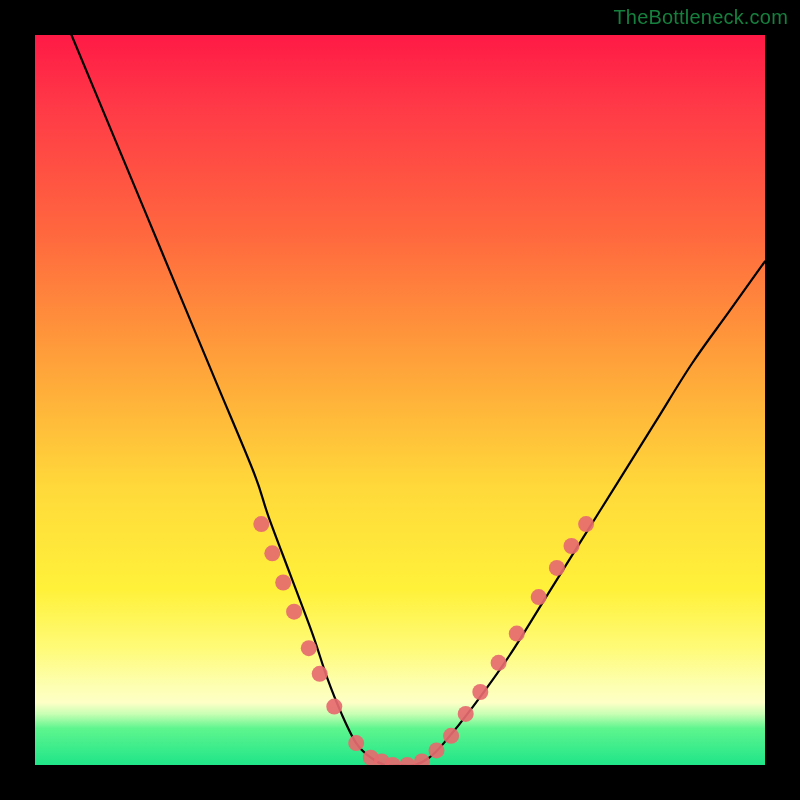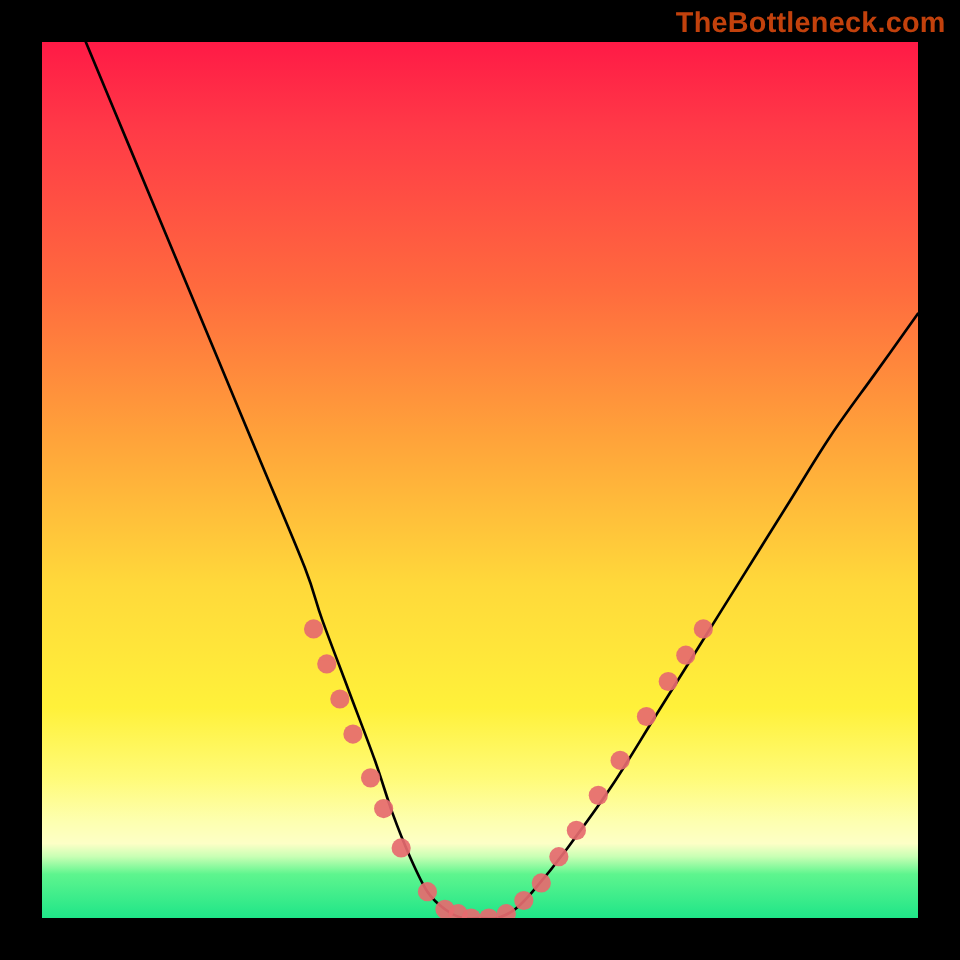--- a/index.html
+++ b/index.html
@@ -38,23 +38,23 @@
       #fdffc6 91.5%,
       #c8ffb4 93%,
       #5ef58e 95%,
       #1fe588 100%
     );
   }
   .watermark {
     position: absolute;
     top: 6px;
     right: 12px;
-    color: #c2410c;
-    font-size: 24px;
-    font-weight: 700;
+    color: #15803d;
+    font-size: 20px;
+    font-weight: 400;
     letter-spacing: 0.2px;
     user-select: none;
   }
   svg {
     position: absolute;
     left: 0;
     top: 0;
   }
 </style>
 </head>

